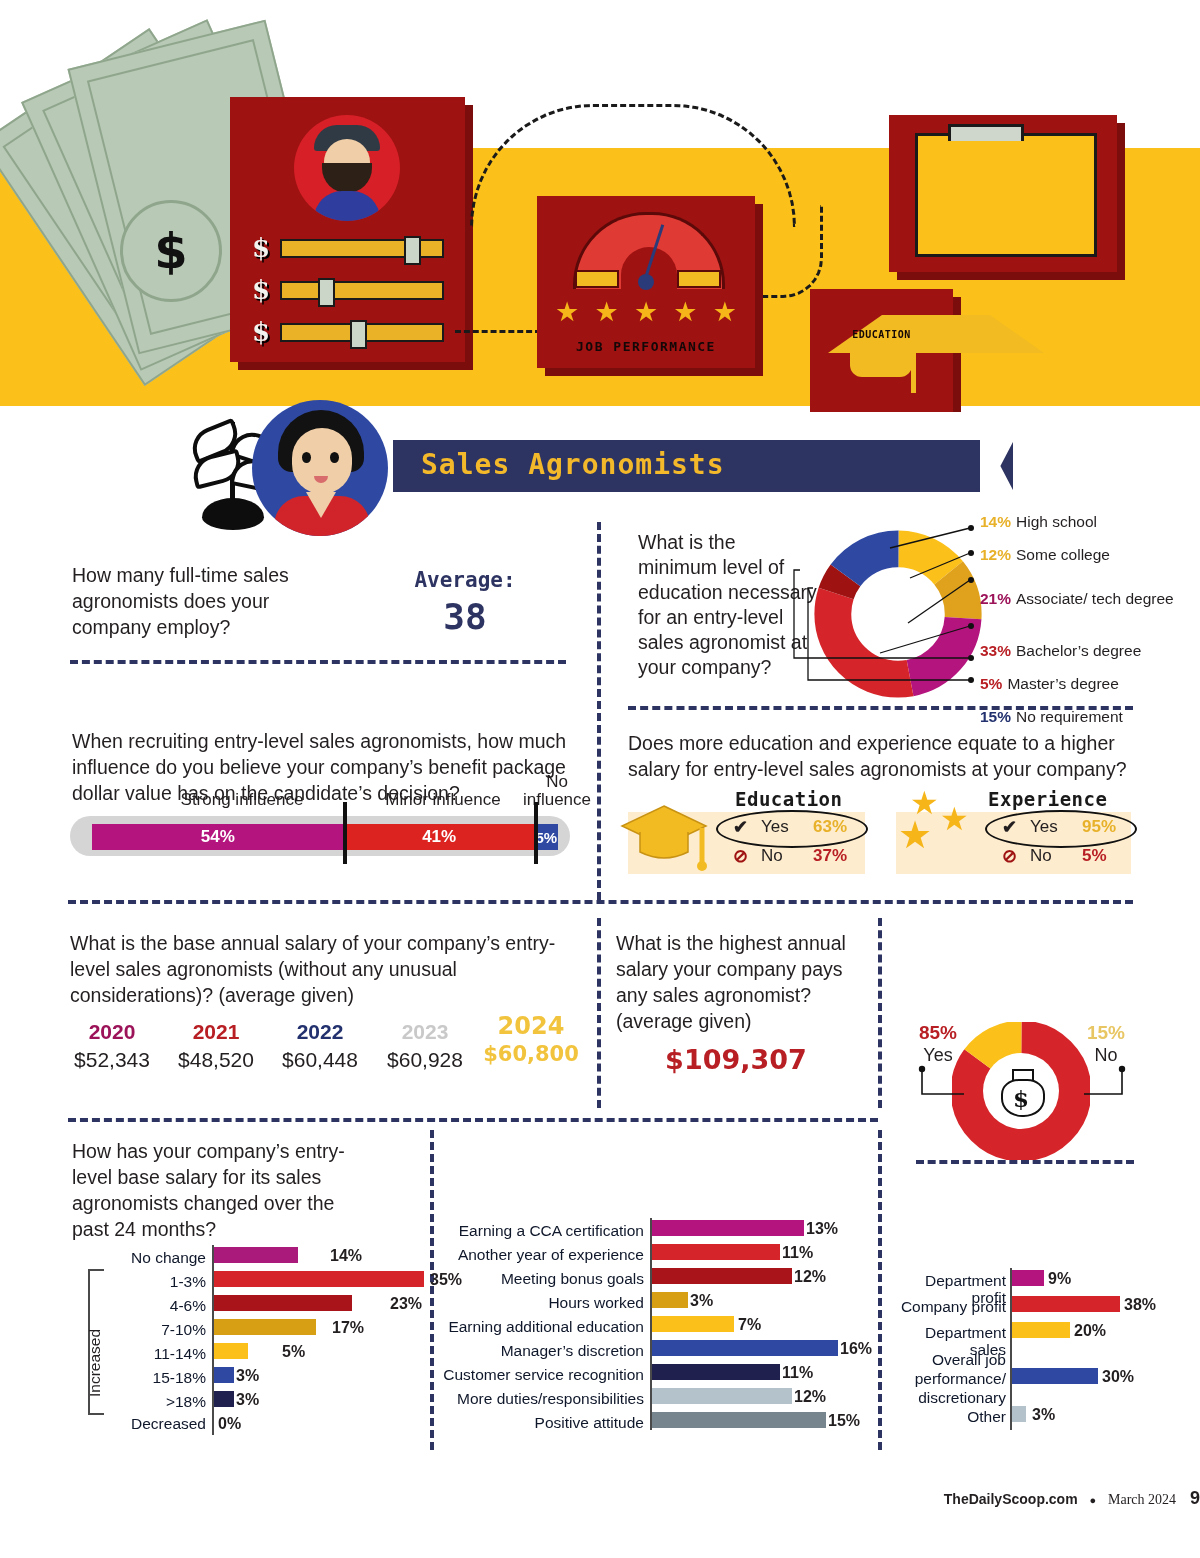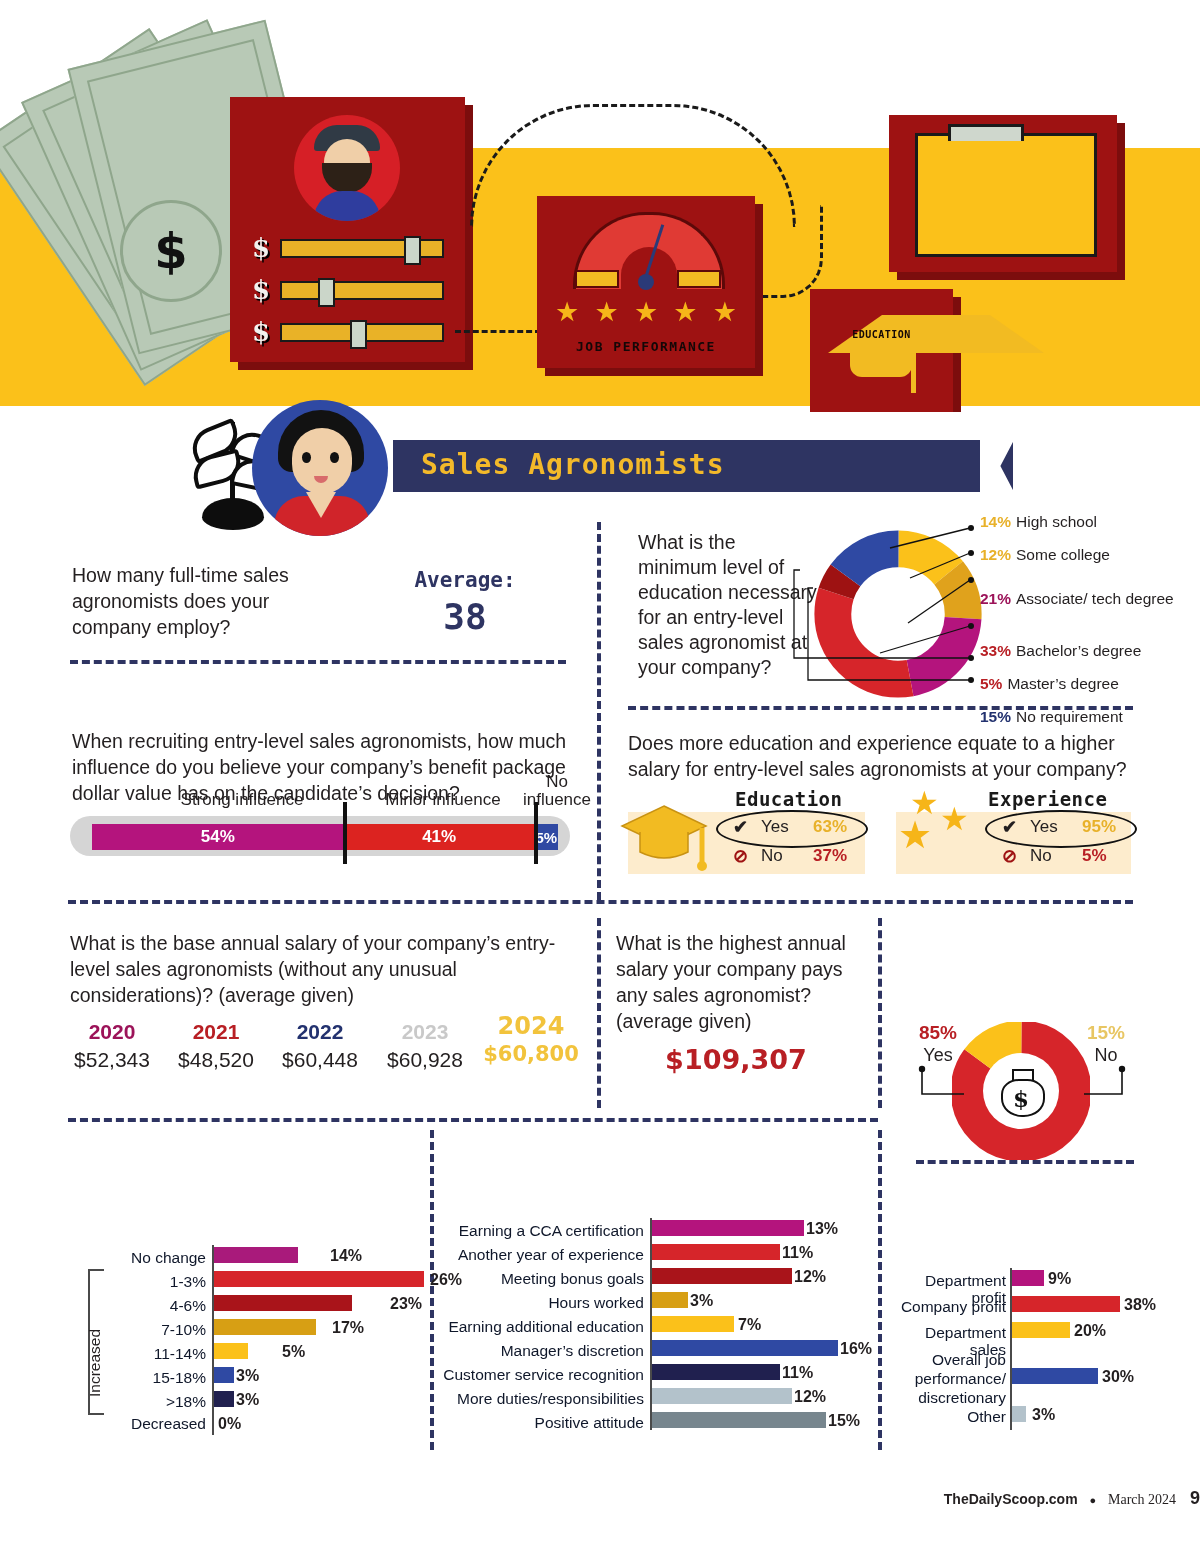--- a/index.html
+++ b/index.html
@@ -439,31 +439,32 @@
         <circle cx="14" cy="9" r="3.2"></circle>
         <circle cx="214" cy="9" r="3.2"></circle>
       </g>
   </svg>
 
   <div class="hdash" style="left:68px;top:1118px;width:810px;"></div>
   <div class="hdash" style="left:916px;top:1160px;width:218px;"></div>
   <div class="vdash" style="left:430px;top:1130px;height:320px;"></div>
   <div class="vdash" style="left:878px;top:1130px;height:320px;"></div>
 
+  <div class="q" style="position:absolute;left:72px;top:1138px;width:300px;">How has your company’s entry-level base salary for its sales agronomists changed over the past 24 months?</div>
 
   <div style="position:absolute;left:60px;top:1245px;width:370px;height:195px;">
     <div class="bc-axis" style="left:152px;top:0;height:190px;"></div>
 
     <div class="bc-lab" style="left:0;top:4px;width:146px;">No change</div>
     <div class="bc-bar" style="left:154px;top:2px;width:84px;background:#a91a7b;"></div>
     <div class="bc-val" style="left:270px;top:2px;">14%</div>
 
     <div class="bc-lab" style="left:0;top:28px;width:146px;">1-3%</div>
     <div class="bc-bar" style="left:154px;top:26px;width:210px;background:#d6252a;"></div>
-    <div class="bc-val" style="left:370px;top:26px;">26%</div>
+    <div class="bc-val" style="left:370px;top:26px;">35%</div>
 
     <div class="bc-lab" style="left:0;top:52px;width:146px;">4-6%</div>
     <div class="bc-bar" style="left:154px;top:50px;width:138px;background:#a9141a;"></div>
     <div class="bc-val" style="left:330px;top:50px;">23%</div>
 
     <div class="bc-lab" style="left:0;top:76px;width:146px;">7-10%</div>
     <div class="bc-bar" style="left:154px;top:74px;width:102px;background:#d79f14;"></div>
     <div class="bc-val" style="left:272px;top:74px;">17%</div>
 
     <div class="bc-lab" style="left:0;top:100px;width:146px;">11-14%</div>

